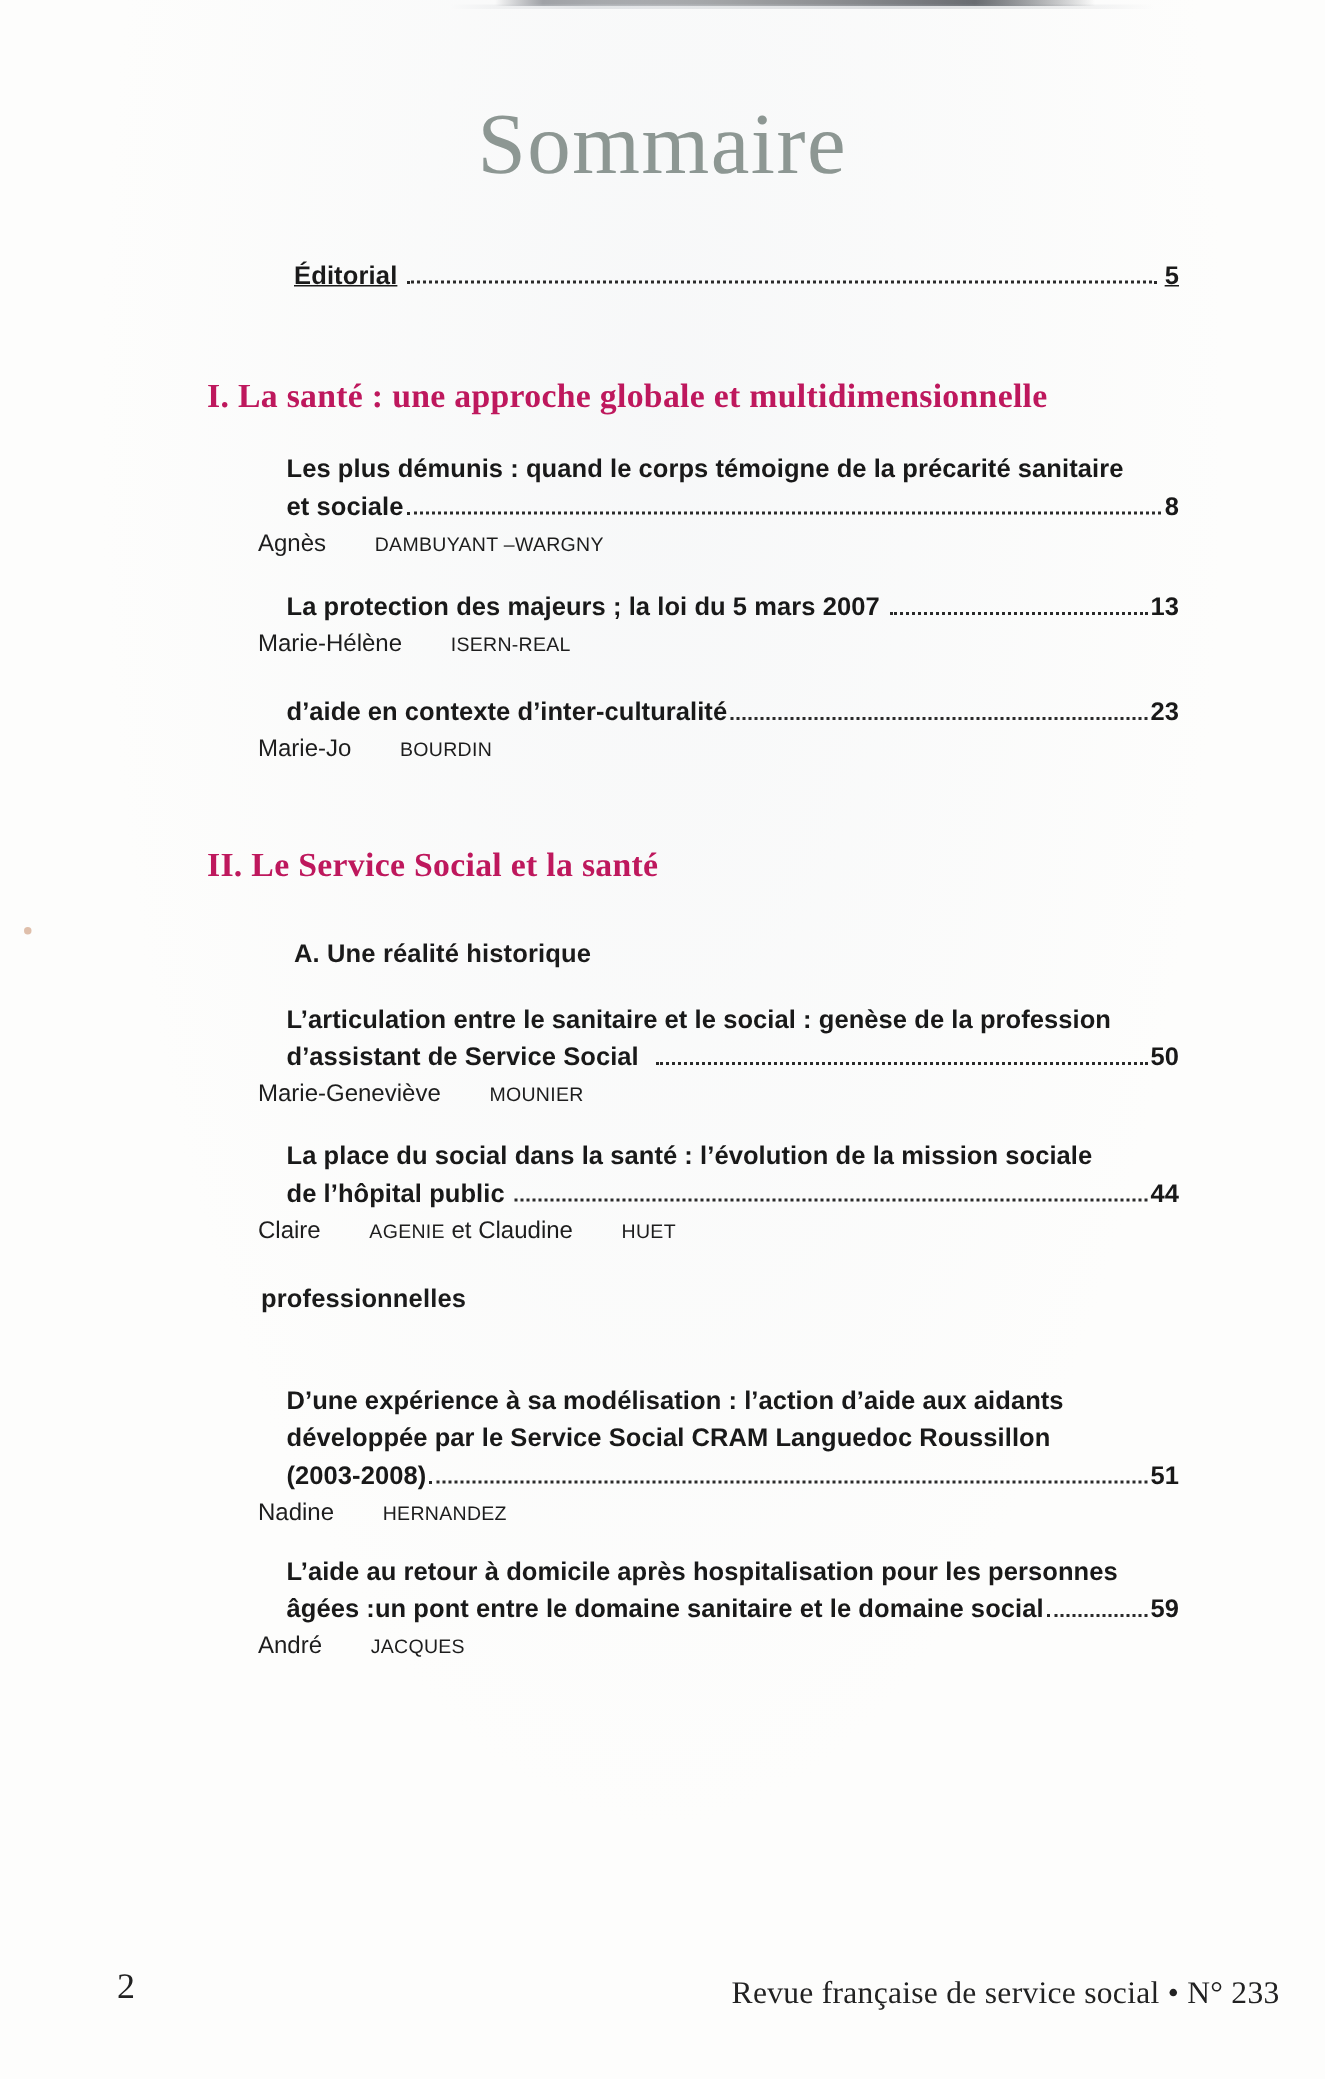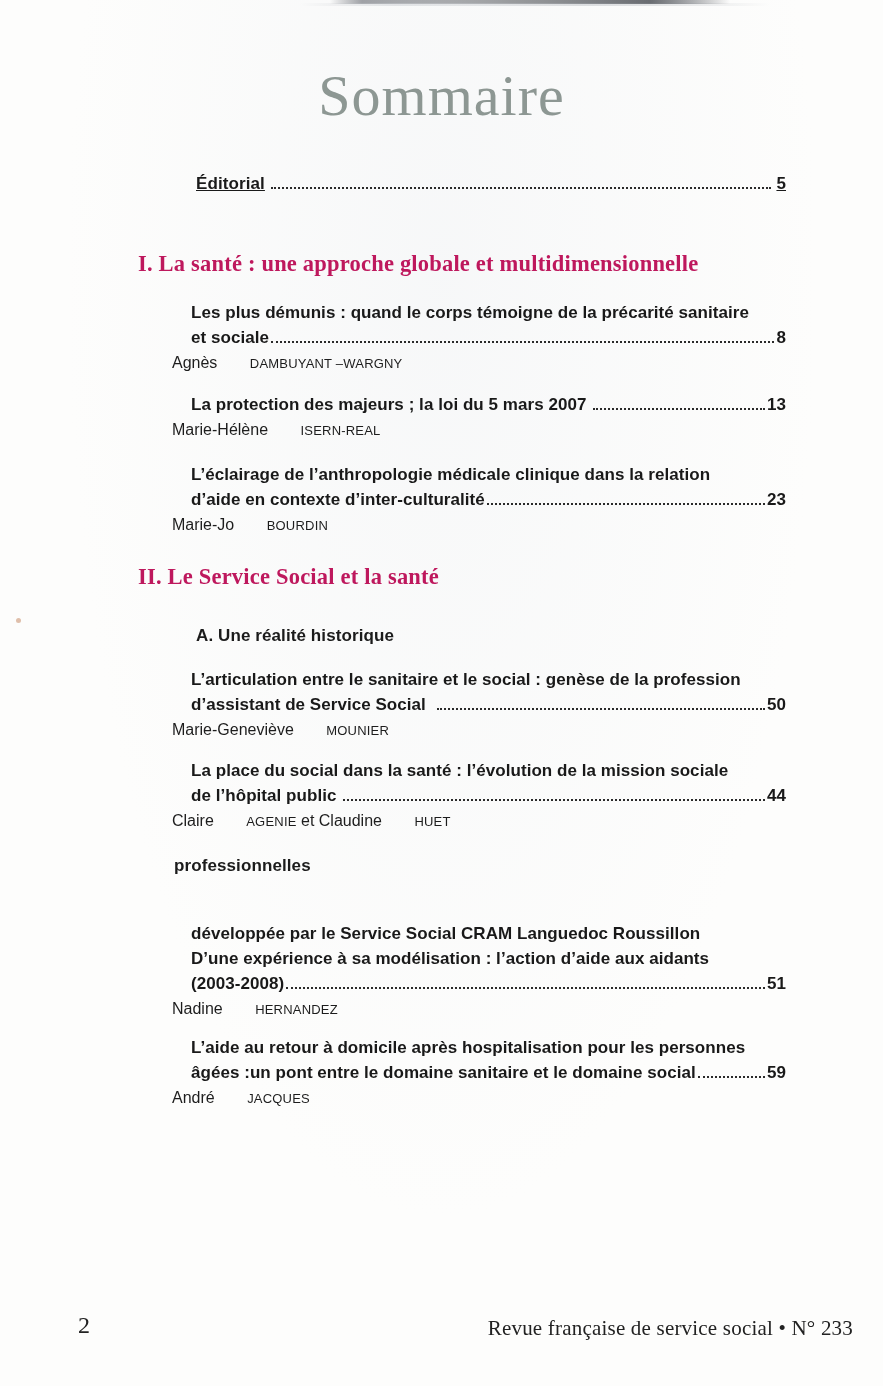--- a/index.html
+++ b/index.html
@@ -234,21 +234,20 @@
         <span class="pageno">13</span>
       </div>
     </div>
     <div class="entry-author">
       <span>Marie-Hélène </span><span class="sc" style="text-transform:uppercase">Isern-Real</span>
     </div>
   </div>
 
   <div class="entry" style="top:462px">
     <div class="entry-title">
-      <div>L’éclairage de l’anthropologie médicale clinique dans la relation</div>
       <div class="title-lastline">
         <span class="txt">d’aide en contexte d’inter-culturalité</span>
         <span class="leader"></span>
         <span class="pageno">23</span>
       </div>
     </div>
     <div class="entry-author">
       <span>Marie-Jo </span><span class="sc" style="text-transform:uppercase">Bourdin</span>
     </div>
   </div>
@@ -284,22 +283,22 @@
       <span>Claire </span><span class="sc" style="text-transform:uppercase">Agenie</span><span> et Claudine </span><span class="sc" style="text-transform:uppercase">Huet</span>
     </div>
   </div>
 
   <div class="sub-heading" style="left:174px; top:853px">
     <div>professionnelles</div>
   </div>
 
   <div class="entry" style="top:921px">
     <div class="entry-title">
+      <div>D’une expérience à sa modélisation : l’action d’aide aux aidants</div>
       <div>développée par le Service Social CRAM Languedoc Roussillon</div>
-      <div>D’une expérience à sa modélisation : l’action d’aide aux aidants</div>
       <div class="title-lastline">
         <span class="txt">(2003-2008)</span>
         <span class="leader"></span>
         <span class="pageno">51</span>
       </div>
     </div>
     <div class="entry-author">
       <span>Nadine </span><span class="sc" style="text-transform:uppercase">Hernandez</span>
     </div>
   </div>

